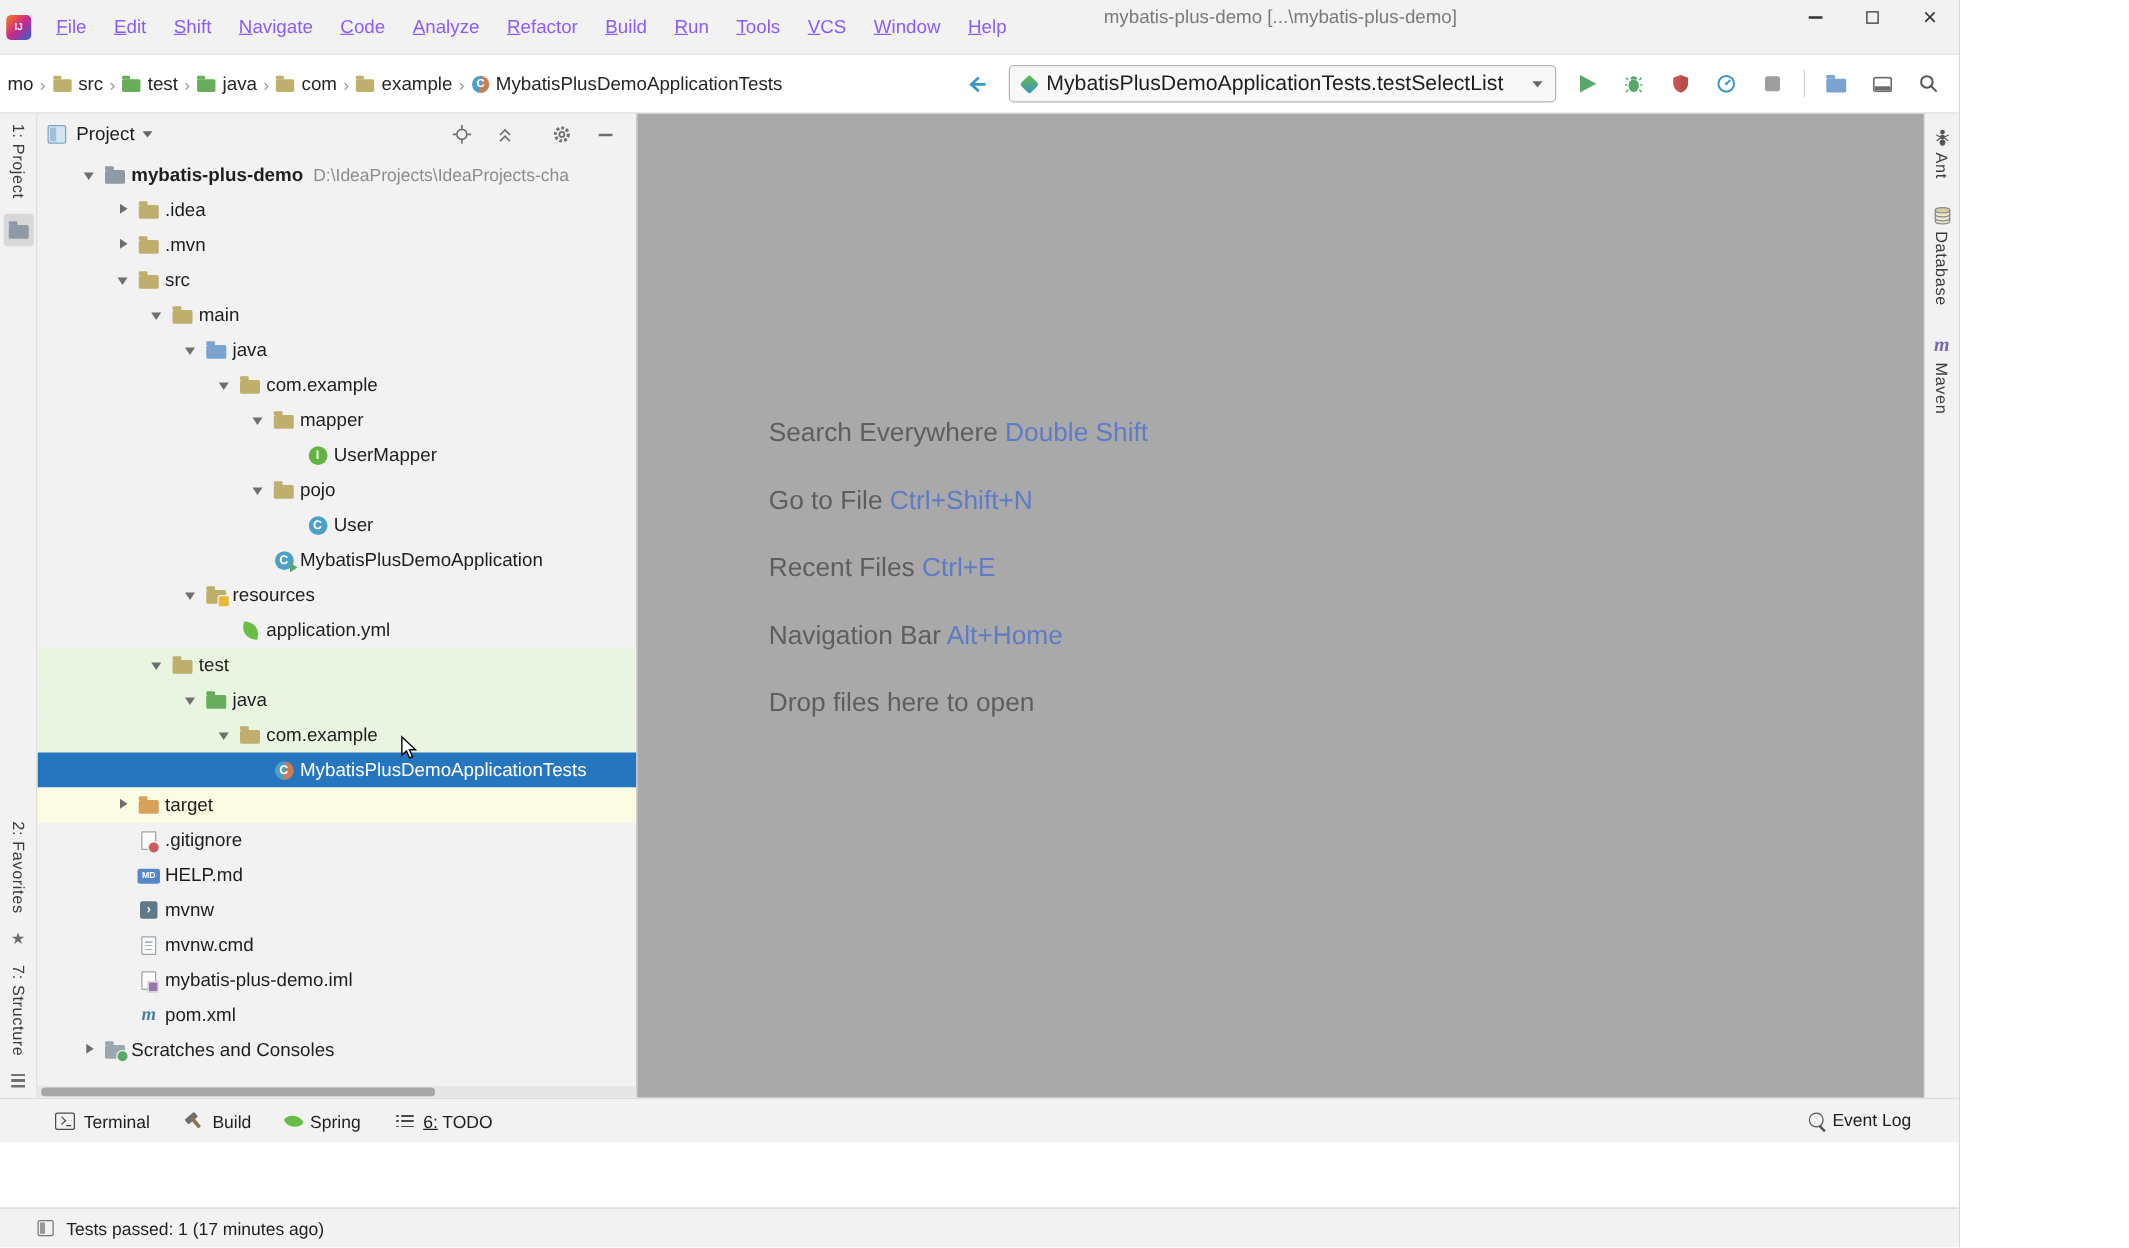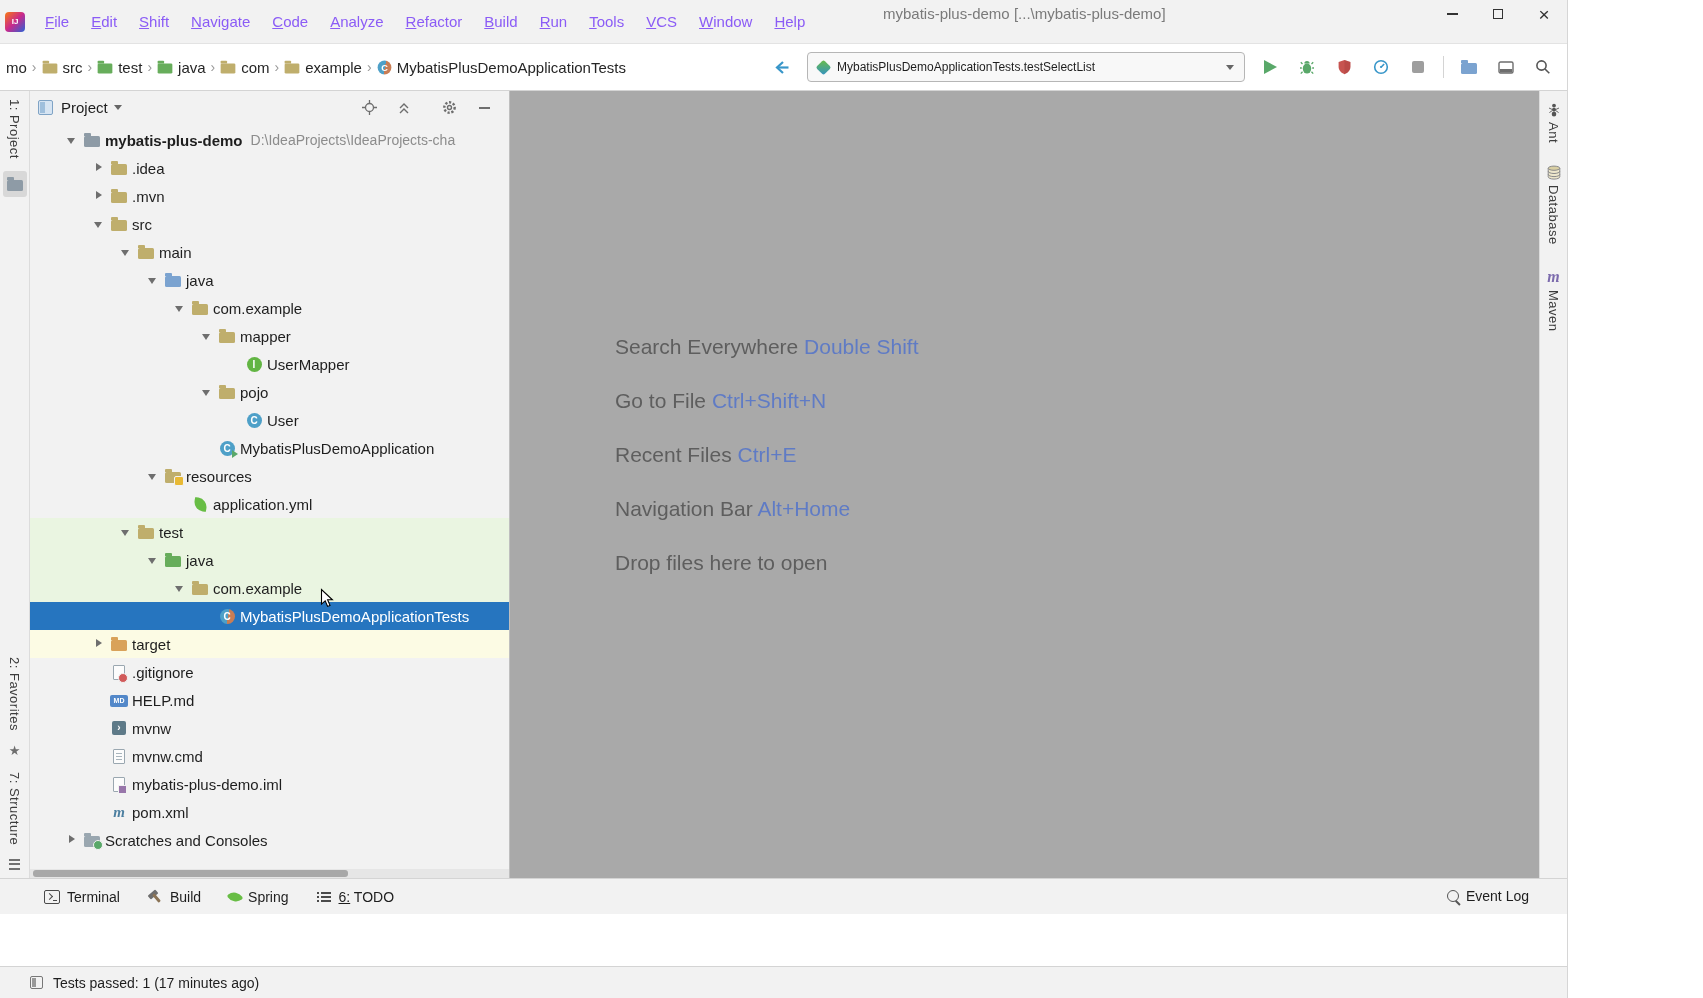--- a/index.html
+++ b/index.html
@@ -16,26 +16,26 @@
   .mnemonic::first-letter{text-decoration:underline}
   .win-title{position:absolute;left:883px;top:0;line-height:28px;font-size:15px;color:#7A7A7A;white-space:nowrap}
   .win-controls{position:absolute;right:0;top:0;display:flex}
   .wc{width:46px;height:28px;display:flex;align-items:center;justify-content:center}
   .min-glyph{width:11px;height:2px;background:#333}
   .max-glyph{width:10px;height:10px;border:1.5px solid #333}
   .close-glyph{font-size:19px;line-height:1;color:#333}
 
   
   .navbar{height:47px;background:#FFF;border-bottom:1px solid #D4D4D4;display:flex;align-items:center;padding-left:4px}
-  .breadcrumb{display:flex;align-items:flex-start;white-space:nowrap}
+  .breadcrumb{display:flex;align-items:flex-end;white-space:nowrap}
   .crumb{display:inline-flex;align-items:center;gap:5px;margin:0 2px;font-size:15px;color:#262626;cursor:default}
   .crumb-sep{color:#9A9A9A;margin:0 3px;font-size:14px}
   .nav-right{margin-left:auto;display:flex;align-items:center;gap:13px;padding-right:12px}
   .tbtn{display:inline-flex;align-items:center;justify-content:center;width:24px;height:24px;flex:none}
-  .run-config{display:flex;align-items:center;gap:8px;height:30px;width:438px;padding:0 10px;border:1px solid #B6B6B6;border-radius:4px;background:#F8F8F8;font-size:12px;color:#1E1E1E}
+  .run-config{display:flex;align-items:center;gap:8px;height:30px;width:438px;padding:0 10px;border:1px solid #B6B6B6;border-radius:4px;background:#F8F8F8;font-size:17px;color:#1E1E1E}
   .rc-icon{width:11px;height:11px;border-radius:2px;background:linear-gradient(135deg,#68BD45,#3592C4);transform:rotate(45deg);flex:none}
   .rc-label{white-space:nowrap;overflow:hidden}
   .caret-down{width:0;height:0;border-left:4px solid transparent;border-right:4px solid transparent;border-top:5px solid #666;flex:none}
   .run-config .caret-down{margin-left:auto}
   .play-glyph{width:0;height:0;border-left:13px solid #59A869;border-top:7.5px solid transparent;border-bottom:7.5px solid transparent}
   .stop-glyph{width:12px;height:12px;background:#9E9E9E;border-radius:2px}
   .vsep{width:1px;height:22px;background:#D4D4D4}
 
   
   .main{display:flex;height:787px;position:relative;background:#F2F2F2}

